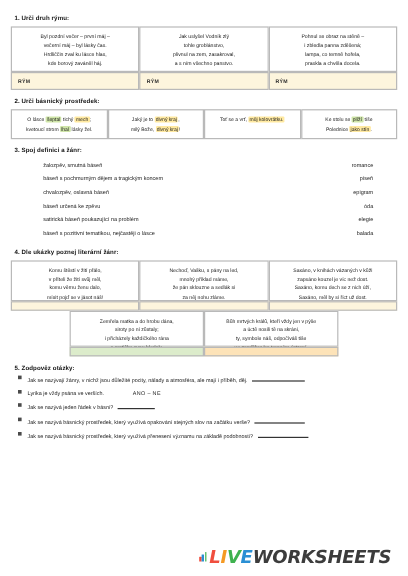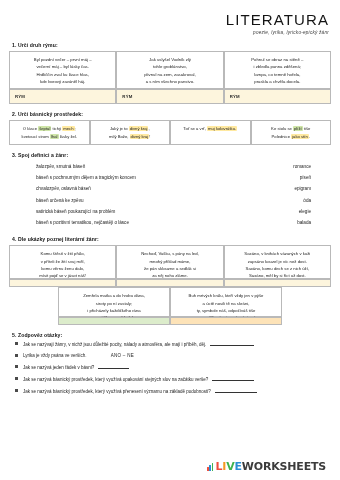--- a/index.html
+++ b/index.html
@@ -108,33 +108,30 @@
   .yesno{margin-left:24px;letter-spacing:.3px;}
 
   
   .footer{
     position:absolute;right:14px;bottom:7px;
     display:flex;align-items:center;gap:2px;
   }
   .logo-mark{display:flex;align-items:flex-end;gap:.8px;height:8px;}
   .logo-mark i{display:block;width:1.6px;border-radius:.3px;}
   .logo-text{
-    font-size:11px;font-weight:bold;letter-spacing:-.2px;
+    font-size:15px;font-weight:bold;letter-spacing:-.2px;
     font-family:"DejaVu Sans",sans-serif;
+    font-style:italic;
   }
 </style>
 </head>
 <body>
 
 <div class="page">
 
-  <div class="header">
-    <div class="title">LITERATURA</div>
-    <div class="subtitle">poezie, lyrika, lyricko-epický žánr</div>
-  </div>
 
   <div>
     <div class="sec-head">1. Urči druh rýmu:</div>
     <div class="s1">
       <div class="grid3" id="s1-poems">
           <div class="cellbox">
             <span class="ln">Byl pozdní večer – první máj –</span>
             <span class="ln">večerní máj – byl lásky čas.</span>
             <span class="ln">Hrdliččin zval ku lásce hlas,</span>
             <span class="ln">kde borový zaváněl háj.</span>

